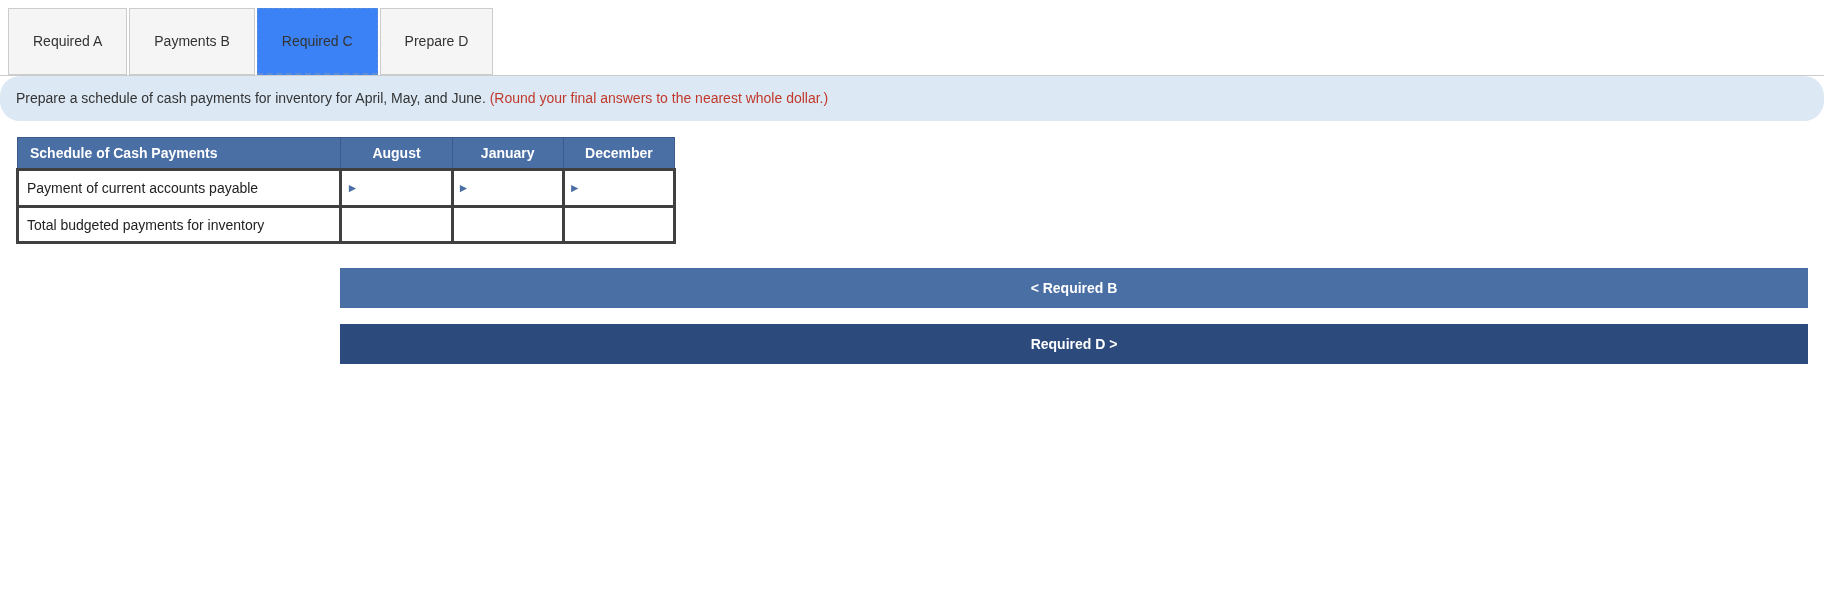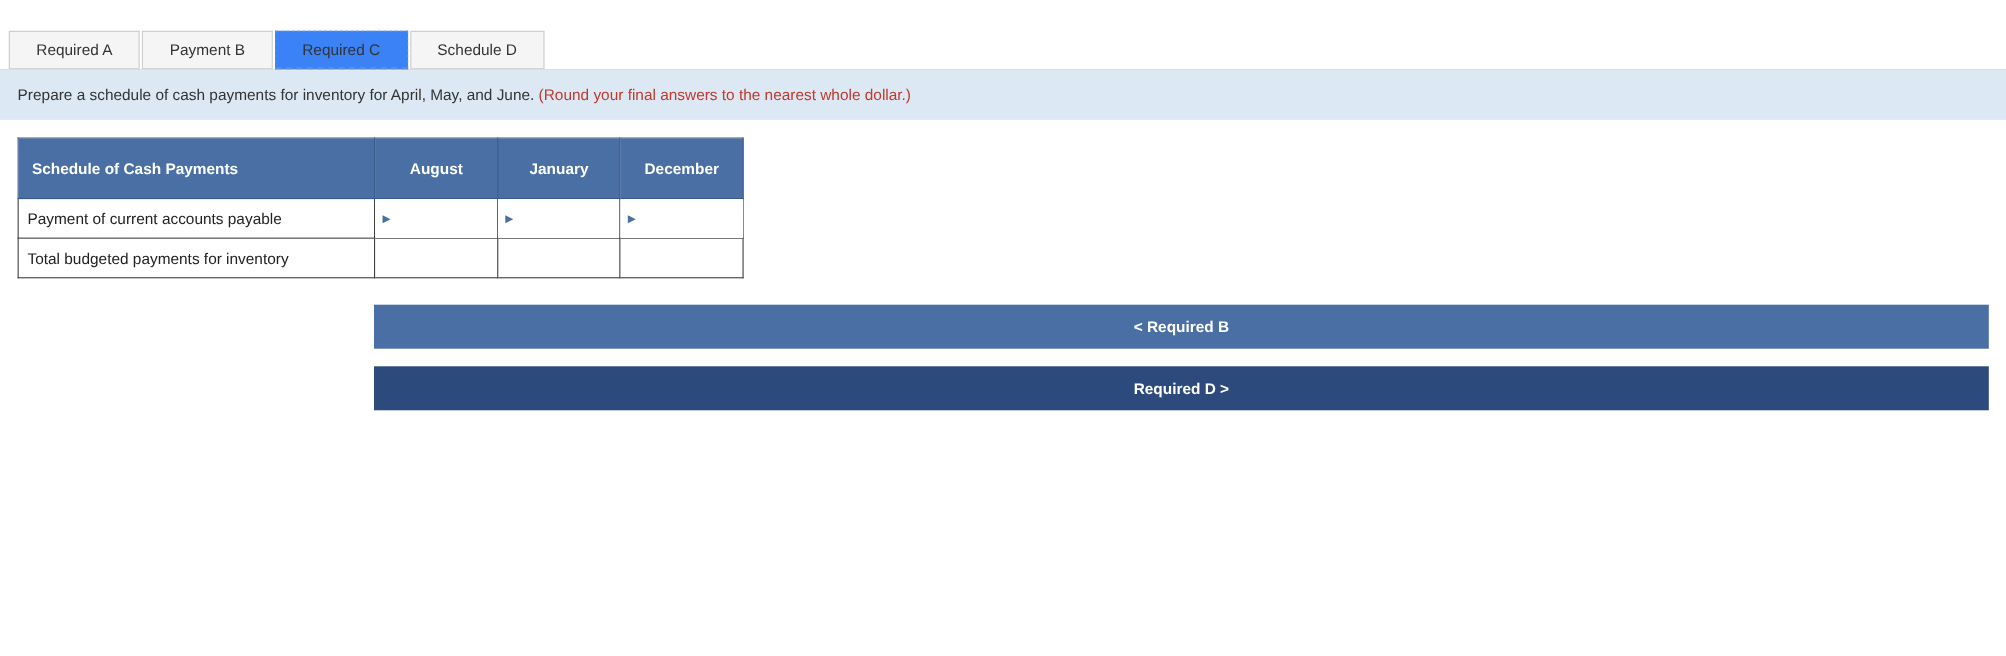--- a/index.html
+++ b/index.html
@@ -27,80 +27,80 @@
     .tabs-container {
       display: flex;
       flex-direction: row;
       border-bottom: 1px solid #ccc;
       background: #ffffff;
       padding-top: 8px;
       padding-left: 8px;
     }
 
     .tab {
-      padding: 8px 24px;
+      padding: 24px 24px;
       border: 1px solid #ccc;
       background: #f5f5f5;
       cursor: pointer;
       margin-right: 2px;
       font-size: 13px;
       color: #333;
-      margin-top: 20px;
     }
 
     .tab.active {
       background: #3b82f6;
       border-bottom: 2px dashed #5b8dd9;
       border-top: 1px dashed #5b8dd9;
       border-left: 1px dashed #5b8dd9;
       border-right: 1px dashed #5b8dd9;
       color: #333;
     }
 
     
     .instruction-banner {
       background: #dce9f5;
       padding: 12px 16px;
       margin: 0;
       line-height: 1.5;
       font-size: 14px;
       color: #333;
+      border-radius: 20px;
     }
 
     .instruction-banner .red-text {
       color: #c0392b;
     }
 
     
     .table-section {
       padding: 16px 16px 0 16px;
     }
 
     table {
       border-collapse: collapse;
       width: 660px;
     }
 
     thead tr th {
       background: #4a6fa5;
       color: #ffffff;
-      padding: 19px 12px;
+      padding: 7px 12px;
       font-weight: bold;
       border: 1px solid #3a5a8a;
       text-align: center;
       font-size: 13px;
     }
 
     thead tr th:first-child {
       text-align: left;
       width: 320px;
     }
 
     tbody tr td {
-      border: 1px solid #404040;
+      border: 3px solid #404040;
       padding: 6px 8px;
       vertical-align: middle;
       height: 36px;
     }
 
     tbody tr td:first-child {
       background: #ffffff;
       width: 320px;
       font-size: 13px;
       color: #222;
@@ -172,27 +172,27 @@
 </head>
 <body>
 
 <div class="page-wrapper">
 
   <div class="tabs-container">
     <div class="tab">
       <span>Required A</span>
     </div>
     <div class="tab">
-      <span>Payment B</span>
+      <span>Payments B</span>
     </div>
     <div class="tab active">
       <span>Required C</span>
     </div>
     <div class="tab">
-      <span>Schedule D</span>
+      <span>Prepare D</span>
     </div>
   </div>
 
   <div class="instruction-banner">
     <span>Prepare a schedule of cash payments for inventory for April, May, and June.</span>
     <span class="red-text">(Round your final answers to the nearest whole dollar.)</span>
   </div>
 
   <div class="table-section">
     <table>

